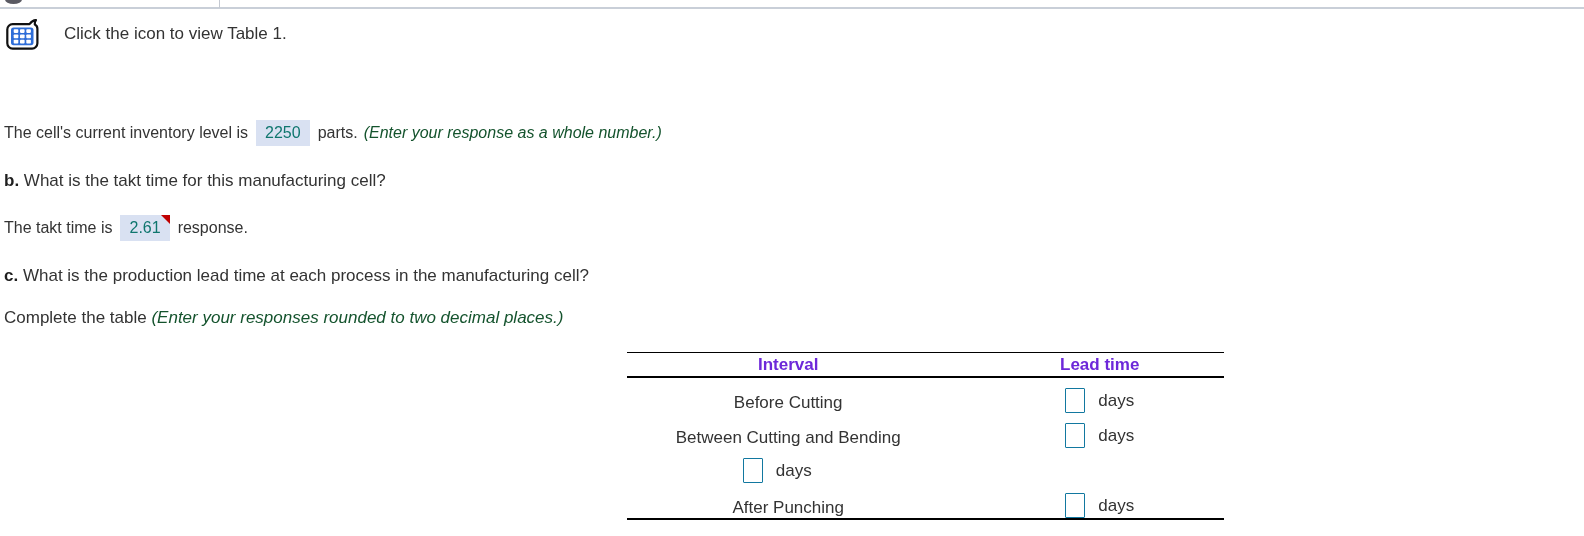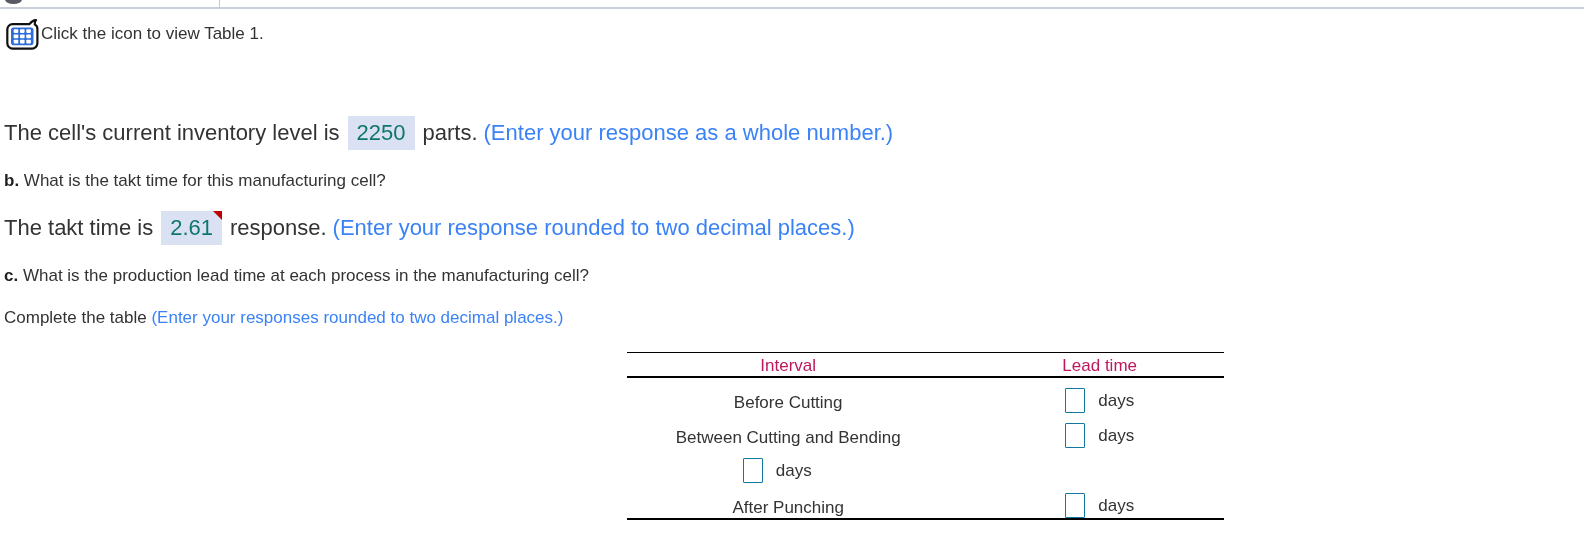--- a/index.html
+++ b/index.html
@@ -11,42 +11,42 @@
   }
   
   .top-strip { position:absolute; left:0; top:0; width:1584px; height:9px;
     background:#fff; border-bottom:2px solid #c9cfd8; }
   .top-divider { position:absolute; left:219px; top:0; width:1px; height:8px; background:#c4c9d2; }
   .top-smudge { position:absolute; left:5px; top:-5px; width:17px; height:9px;
     border-radius:50%; background:#5a5a63; }
 
   
   .intro-row { position:absolute; left:5px; top:17px; height:33px;
-    display:flex; align-items:center; gap:2px; }
+    display:flex; align-items:center; gap:25px; }
   .icon-btn { display:inline-flex; cursor:pointer; }
   .intro-text { font-size:17px; color:#333; }
 
   .q-line { position:absolute; left:4px; font-size:17px; line-height:20px; color:#333; }
   .q-label { font-weight:bold; color:#1f1f1f; }
 
   .ans-row { position:absolute; left:4px; height:30px; display:flex; align-items:center;
-    font-size:22px; color:#333; }
+    font-size:16px; color:#333; }
   .ans-row .gap { width:8px; }
   .ans-row .sgap { width:6px; }
   .filled { position:relative; background:#d9e1f2; color:#0f766e; padding:4px 9px;
     display:inline-flex; align-items:center; cursor:text; }
   .flag { position:absolute; top:0; right:0; width:0; height:0;
     border-top:9px solid #c00000; border-left:9px solid transparent; }
-  .instr { color:#3b82f6; }
+  .instr { font-style:italic; color:#14532d; }
 
   
   .tbl { position:absolute; left:627px; top:352px; width:597px;
     border-top:1.5px solid #000; border-bottom:2px solid #000; font-size:17px; }
-  .tbl-header { display:flex; height:25px; align-items:flex-end;
-    border-bottom:2.5px solid #000; font-weight:normal; color:#be185d; }
+  .tbl-header { display:flex; height:25px; align-items:center;
+    border-bottom:2.5px solid #000; font-weight:bold; color:#6d28d9; }
   .col-interval { width:54%; text-align:center; }
   .col-lead { width:46%; text-align:center; }
   .hdr-lead { transform:translateX(13px); }
   .tbl-row { display:flex; height:35px; align-items:flex-end; }
   .interval-cell { width:54%; text-align:center; color:#333; }
   .lead-cell { width:46%; display:flex; align-items:center; justify-content:center;
     gap:13px; transform:translateX(13px); }
   .lead-input { width:20px; height:25px; border:1.5px solid #1278a0; border-radius:1px;
     background:#fff; outline:none; font-size:15px; text-align:center;
     font-family:"Liberation Sans","DejaVu Sans",sans-serif; }
@@ -104,21 +104,20 @@
   <div class="ans-row" style="top:213px;">
     <span>The takt time is</span>
     <span class="gap"></span>
     <span class="filled">
       <span>2.61</span>
       <span class="flag"></span>
     </span>
     <span class="gap"></span>
     <span>response.</span>
     <span class="sgap"></span>
-    <span class="instr">(Enter your response rounded to two decimal places.)</span>
   </div>
 
   <p class="q-line" style="top:308px;">
     <span>Complete the table</span>
     <span class="instr">(Enter your responses rounded to two decimal places.)</span>
   </p>
 
   <p class="q-line" style="top:266px;">
     <span class="q-label">c.</span>
     <span>What is the production lead time at each process in the manufacturing cell?</span>

